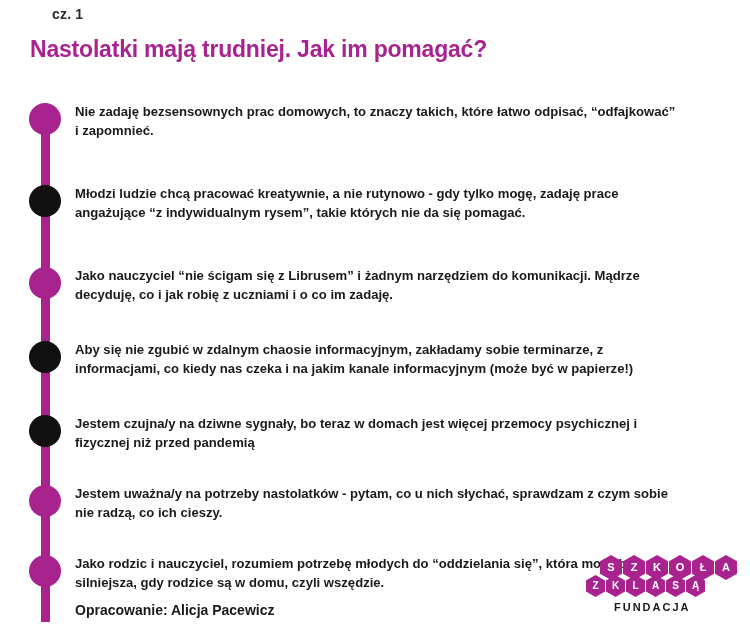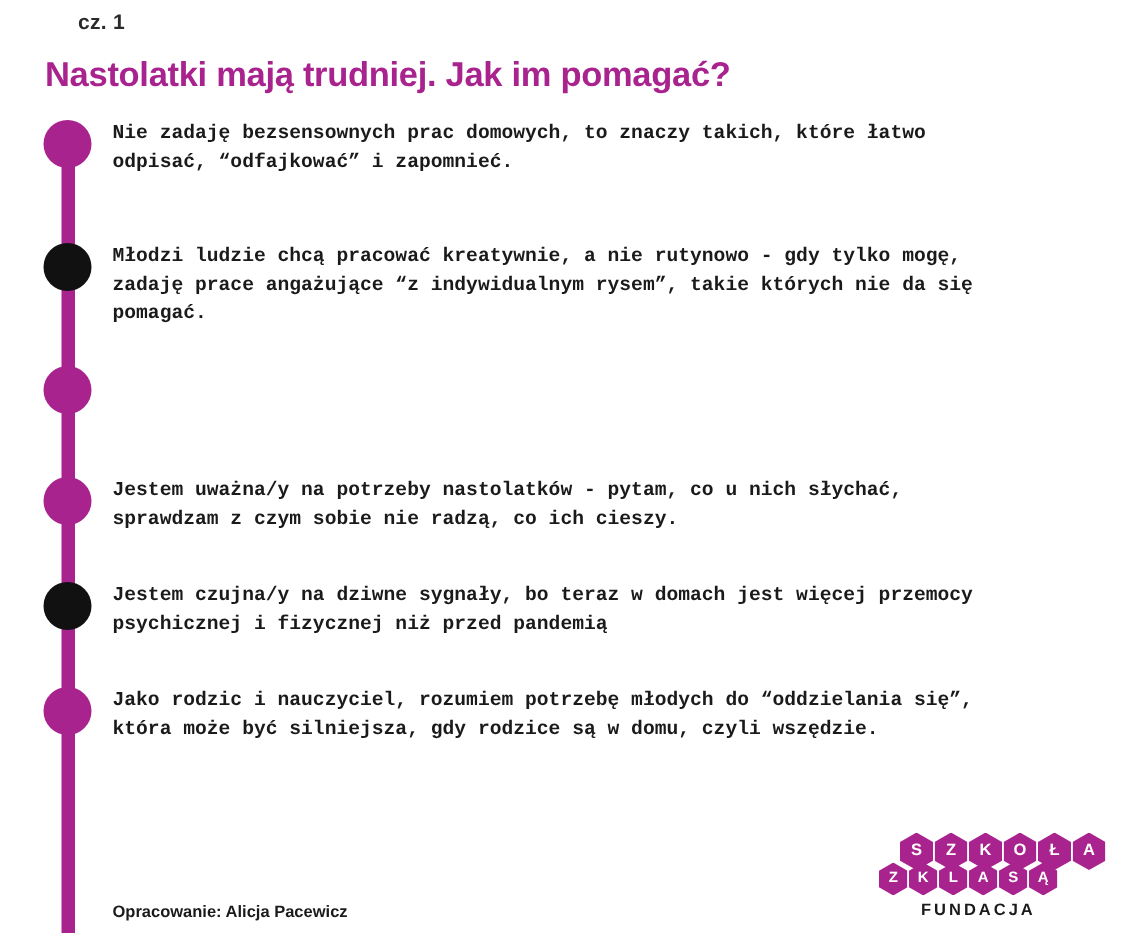--- a/index.html
+++ b/index.html
@@ -45,23 +45,22 @@
     position: absolute;
     left: 41px;
     top: 104px;
     width: 9px;
     height: 518px;
     background: #a9238f;
   }
   .items {
     position: absolute;
     left: 0;
-    top: 76px;
+    top: 99px;
     width: 692px;
-    font-family: Liberation Mono, monospace;
   }
   .item {
     position: relative;
     min-height: 70px;
     padding-left: 75px;
     padding-right: 12px;
     box-sizing: border-box;
     margin-bottom: 0;
   }
   .dot {
@@ -79,21 +78,21 @@
     line-height: 1.45;
     font-weight: bold;
     color: #1a1a1a;
     padding-top: 4px;
     max-width: 650px;
   }
   .credit {
     position: absolute;
     left: 75px;
     top: 602px;
-    font-size: 11px;
+    font-size: 14px;
     font-weight: bold;
     color: #1a1a1a;
   }
   
   .logo {
     position: absolute;
     right: 22px;
     bottom: 12px;
     width: 142px;
     height: 62px;
@@ -146,31 +145,36 @@
       <div class="item-text">Nie zadaję bezsensownych prac domowych, to znaczy takich, które łatwo odpisać, “odfajkować” i zapomnieć.</div>
     </div>
 
     <div class="item" style="min-height:82px">
       <div class="dot black"></div>
       <div class="item-text">Młodzi ludzie chcą pracować kreatywnie, a nie rutynowo - gdy tylko mogę, zadaję prace angażujące “z indywidualnym rysem”, takie których nie da się pomagać.</div>
     </div>
 
     <div class="item" style="min-height:74px">
       <div class="dot magenta"></div>
-    </div>
-
-
-    <div class="item" style="min-height:70px">
-      <div class="dot magenta"></div>
-      <div class="item-text">Jestem uważna/y na potrzeby nastolatków - pytam, co u nich słychać, sprawdzam z czym sobie nie radzą, co ich cieszy.</div>
+      <div class="item-text">Jako nauczyciel “nie ścigam się z Librusem” i żadnym narzędziem do komunikacji. Mądrze decyduję, co i jak robię z uczniami i o co im zadaję.</div>
+    </div>
+
+    <div class="item" style="min-height:74px">
+      <div class="dot black"></div>
+      <div class="item-text">Aby się nie zgubić w zdalnym chaosie informacyjnym, zakładamy sobie terminarze, z informacjami, co kiedy nas czeka i na jakim kanale informacyjnym (może być w papierze!)</div>
     </div>
 
     <div class="item" style="min-height:70px">
       <div class="dot black"></div>
       <div class="item-text">Jestem czujna/y na dziwne sygnały, bo teraz w domach jest więcej przemocy psychicznej i fizycznej niż przed pandemią</div>
+    </div>
+
+    <div class="item" style="min-height:70px">
+      <div class="dot magenta"></div>
+      <div class="item-text">Jestem uważna/y na potrzeby nastolatków - pytam, co u nich słychać, sprawdzam z czym sobie nie radzą, co ich cieszy.</div>
     </div>
 
     <div class="item" style="min-height:70px">
       <div class="dot magenta"></div>
       <div class="item-text">Jako rodzic i nauczyciel, rozumiem potrzebę młodych do “oddzielania się”, która może być silniejsza, gdy rodzice są w domu, czyli wszędzie.</div>
     </div>
 
   </div>
 
   <div class="credit">Opracowanie: Alicja Pacewicz</div>

